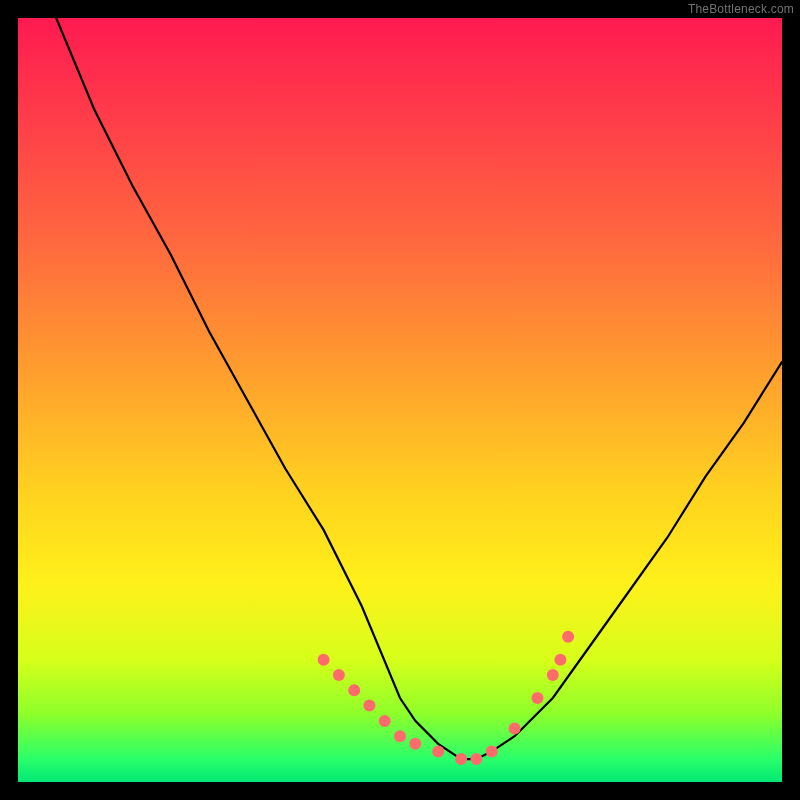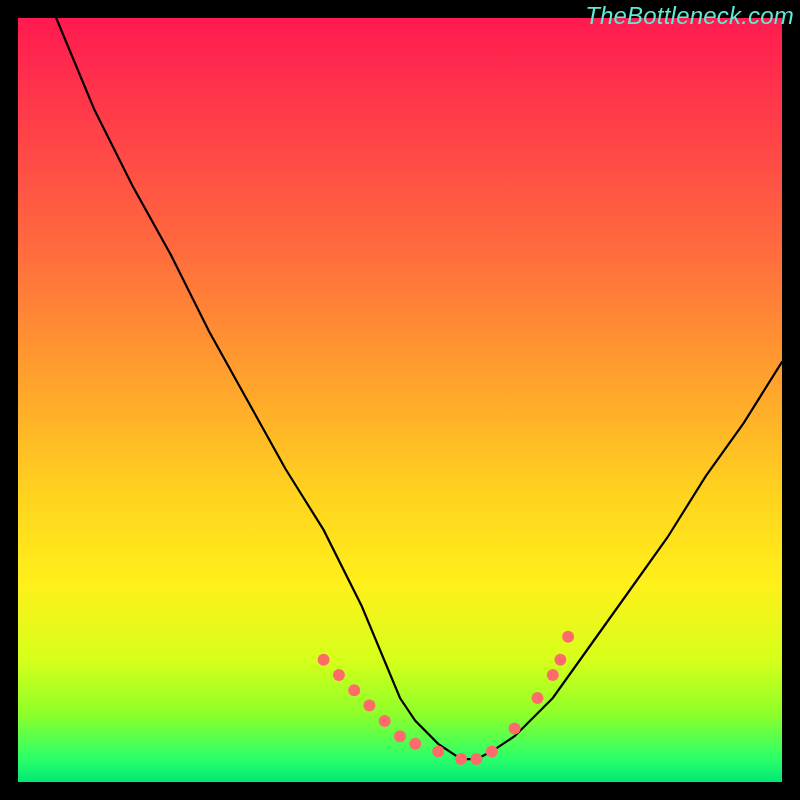--- a/index.html
+++ b/index.html
@@ -35,26 +35,25 @@
       #d6ff1a 84%,
       #8fff2a 91%,
       #2aff6a 97%,
       #00e874 100%
     );
   }
   .watermark {
     position: absolute;
     top: 2px;
     right: 6px;
-    color: #5eead4;
-    font-size: 24px;
+    color: #737373;
+    font-size: 12px;
     font-weight: 500;
     letter-spacing: 0.2px;
     user-select: none;
-    font-style: italic;
   }
   svg.curve {
     position: absolute;
     left: 18px;
     top: 18px;
     width: 764px;
     height: 764px;
     overflow: visible;
   }
 </style>

